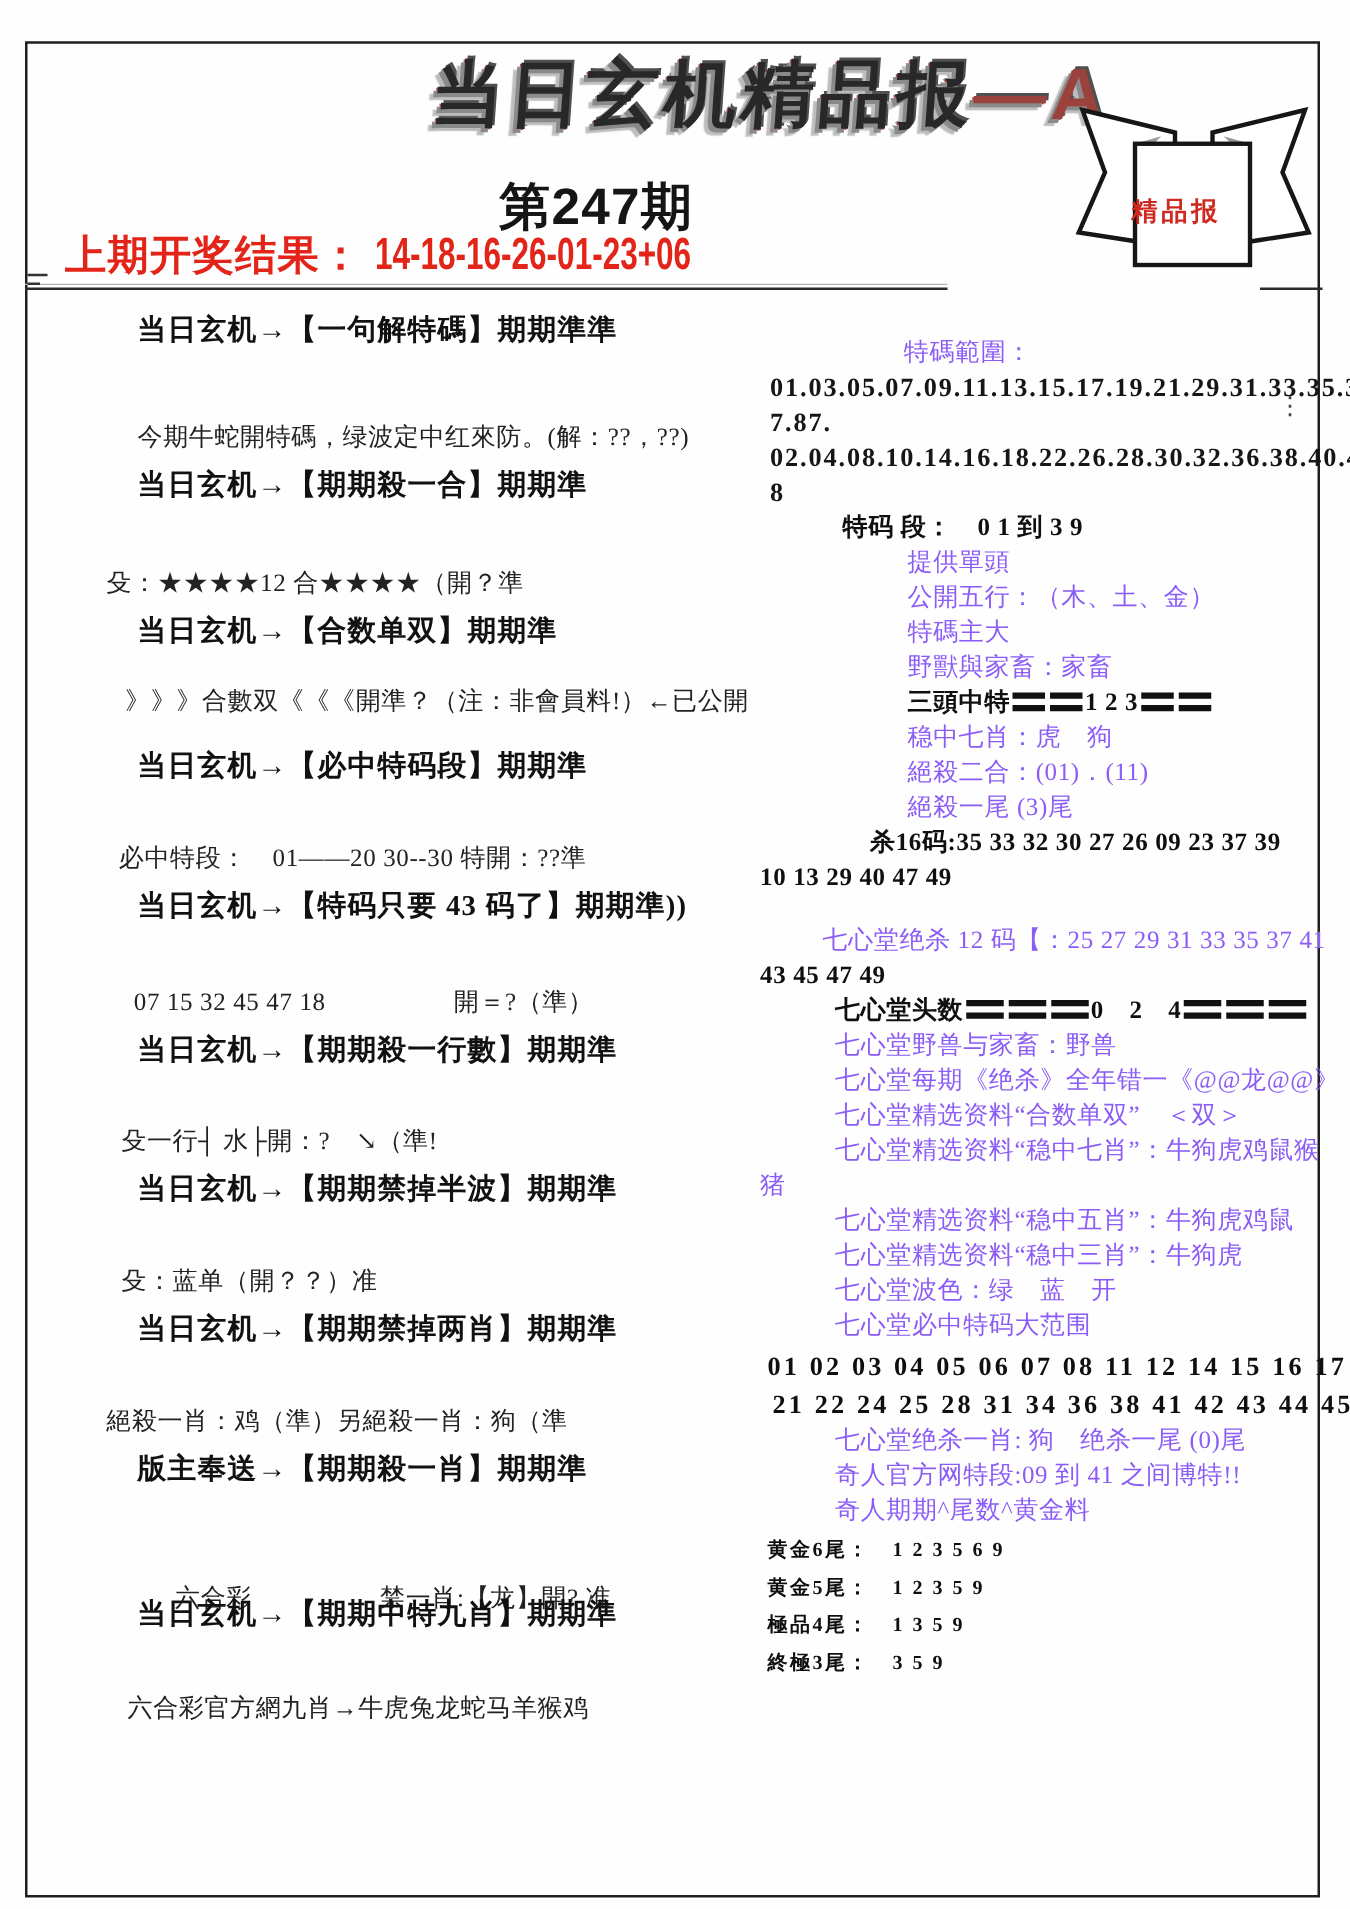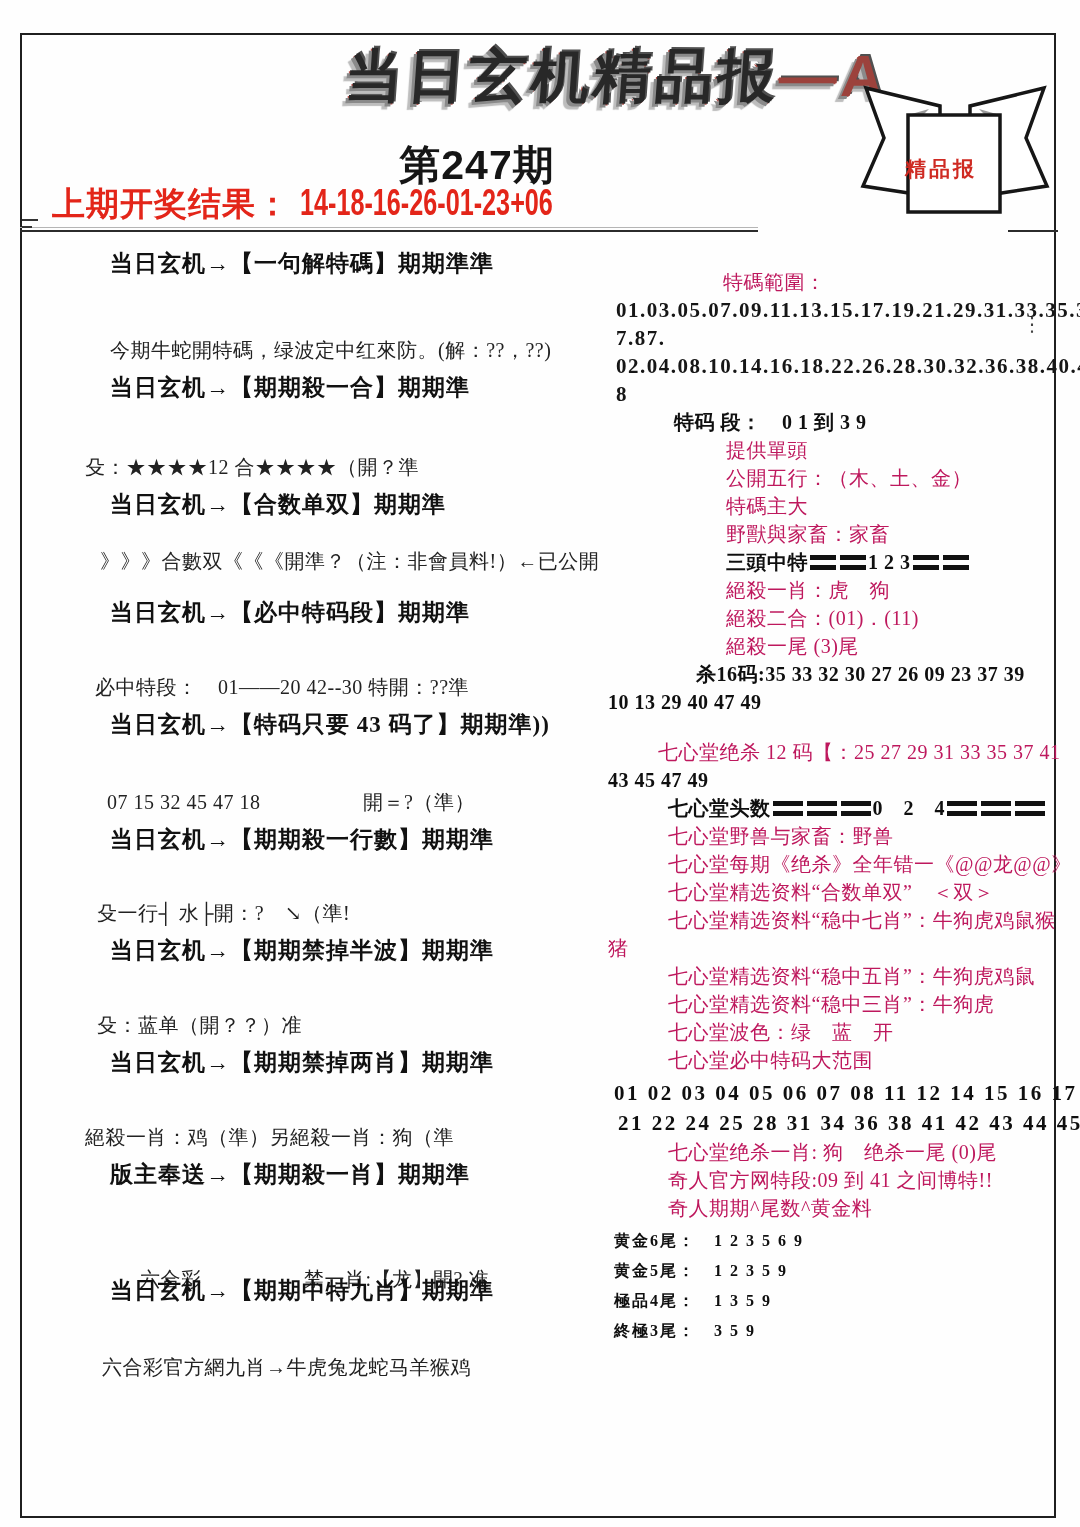--- a/index.html
+++ b/index.html
@@ -59,21 +59,21 @@
     font-size:20px;line-height:30px;color:#222;white-space:nowrap;letter-spacing:0.5px;
   }
   .tip-main{
     position:absolute;left:110px;width:560px;
     font-size:23px;line-height:32px;font-weight:bold;color:#111;
     white-space:nowrap;letter-spacing:1px;
   }
   
   .right-col{left:608px;top:268px;width:452px;}
   .r-line{
-    position:relative;font-size:20px;line-height:28px;color:#be185d;
+    position:relative;font-size:20px;line-height:28px;color:#8b5cf6;
     letter-spacing:0.5px;word-break:break-all;
   }
   .r-line.b{font-weight:bold;color:#0f0f0f;}
   .r-line.nowrap{white-space:nowrap;word-break:keep-all;}
   .r-line.nums{font-size:21px;letter-spacing:1.5px;font-weight:bold;color:#161616;}
   .r-line.wide{line-height:30px;letter-spacing:2.5px;font-size:21px;}
   .r-line.tall{line-height:30px;letter-spacing:2px;font-size:16px;}
   
   .dbar{
     display:inline-block;width:26px;height:5px;margin:0 2px 3px 2px;
@@ -113,21 +113,21 @@
 <div class="abs ribbon-label">精品报</div>
 
 <div id="left-col">
     <div class="tip-main" style="top: 248px;">当日玄机→【一句解特碼】期期準準</div>
     <div class="tip-hint" style="top: 335px; text-indent: 25px;">今期牛蛇開特碼，绿波定中红來防。(解：??，??)</div>
     <div class="tip-main" style="top: 372px;">当日玄机→【期期殺一合】期期準</div>
     <div class="tip-hint" style="top: 452px; text-indent: 0px;">殳：★★★★12 合★★★★（開？準</div>
     <div class="tip-main" style="top: 489px;">当日玄机→【合数单双】期期準</div>
     <div class="tip-hint" style="top: 546px; text-indent: 15px;">》》》合數双《《《開準？（注：非會員料!）←已公開</div>
     <div class="tip-main" style="top: 597px;">当日玄机→【必中特码段】期期準</div>
-    <div class="tip-hint" style="top: 672px; text-indent: 10px;">必中特段：　01——20 42--30 特開：??準</div>
+    <div class="tip-hint" style="top: 672px; text-indent: 10px;">必中特段：　01——20 30--30 特開：??準</div>
     <div class="tip-main" style="top: 709px;">当日玄机→【特码只要 43 码了】期期準))</div>
     <div class="tip-hint" style="top: 787px; text-indent: 22px;">07 15 32 45 47 18　　　　　開＝?（準）</div>
     <div class="tip-main" style="top: 824px;">当日玄机→【期期殺一行數】期期準</div>
     <div class="tip-hint" style="top: 898px; text-indent: 12px;">殳一行┤ 水├開：?　↘（準!</div>
     <div class="tip-main" style="top: 935px;">当日玄机→【期期禁掉半波】期期準</div>
     <div class="tip-hint" style="top: 1010px; text-indent: 12px;">殳：蓝单（開？？）准</div>
     <div class="tip-main" style="top: 1047px;">当日玄机→【期期禁掉两肖】期期準</div>
     <div class="tip-hint" style="top: 1122px; text-indent: 0px;">絕殺一肖：鸡（準）另絕殺一肖：狗（準</div>
     <div class="tip-main" style="top: 1159px;">版主奉送→【期期殺一肖】期期準</div>
     <div class="tip-hint" style="top: 1264px; text-indent: 55px;">六合彩　　　　　禁一肖:【龙】開? 准</div>
@@ -140,21 +140,21 @@
     <div class="r-line nums nowrap" style="text-indent: 8px;">01.03.05.07.09.11.13.15.17.19.21.29.31.33.35.37.39.4</div>
     <div class="r-line nums" style="text-indent: 8px;">7.87.</div>
     <div class="r-line nums nowrap" style="text-indent: 8px;">02.04.08.10.14.16.18.22.26.28.30.32.36.38.40.42.44.4</div>
     <div class="r-line nums" style="text-indent: 8px;">8</div>
     <div class="r-line b" style="text-indent: 66px;">特码 段：　0 1 到 3 9</div>
     <div class="r-line" style="text-indent: 118px;">提供單頭</div>
     <div class="r-line" style="text-indent: 118px;">公開五行：（木、土、金）</div>
     <div class="r-line" style="text-indent: 118px;">特碼主大</div>
     <div class="r-line" style="text-indent: 118px;">野獸與家畜：家畜</div>
     <div class="r-line b nowrap" style="text-indent: 118px;"><span>三頭中特</span><span class="dbar"></span><span class="dbar"></span><span>1 2 3</span><span class="dbar"></span><span class="dbar"></span></div>
-    <div class="r-line" style="text-indent: 118px;">絕殺一肖：虎　狗</div>
+    <div class="r-line" style="text-indent: 118px;">稳中七肖：虎　狗</div>
     <div class="r-line" style="text-indent: 118px;">絕殺二合：(01)．(11)</div>
     <div class="r-line" style="text-indent: 118px;">絕殺一尾 (3)尾</div>
     <div class="r-line b nowrap" style="text-indent: 88px;">杀16码:35 33 32 30 27 26 09 23 37 39</div>
     <div class="r-line b">10 13 29 40 47 49</div>
     <div class="r-line nowrap" style="text-indent: 50px; margin-top: 22px;">七心堂绝杀 12 码【：25 27 29 31 33 35 37 41</div>
     <div class="r-line b">43 45 47 49</div>
     <div class="r-line b nowrap" style="text-indent: 60px;"><span>七心堂头数</span><span class="dbar wide"></span><span class="dbar wide"></span><span class="dbar wide"></span><span>0　2　4</span><span class="dbar wide"></span><span class="dbar wide"></span><span class="dbar wide"></span></div>
     <div class="r-line" style="text-indent: 60px;">七心堂野兽与家畜：野兽</div>
     <div class="r-line nowrap" style="text-indent: 60px;">七心堂每期《绝杀》全年错一《@@龙@@》</div>
     <div class="r-line" style="text-indent: 60px;">七心堂精选资料“合数单双”　＜双＞</div>

